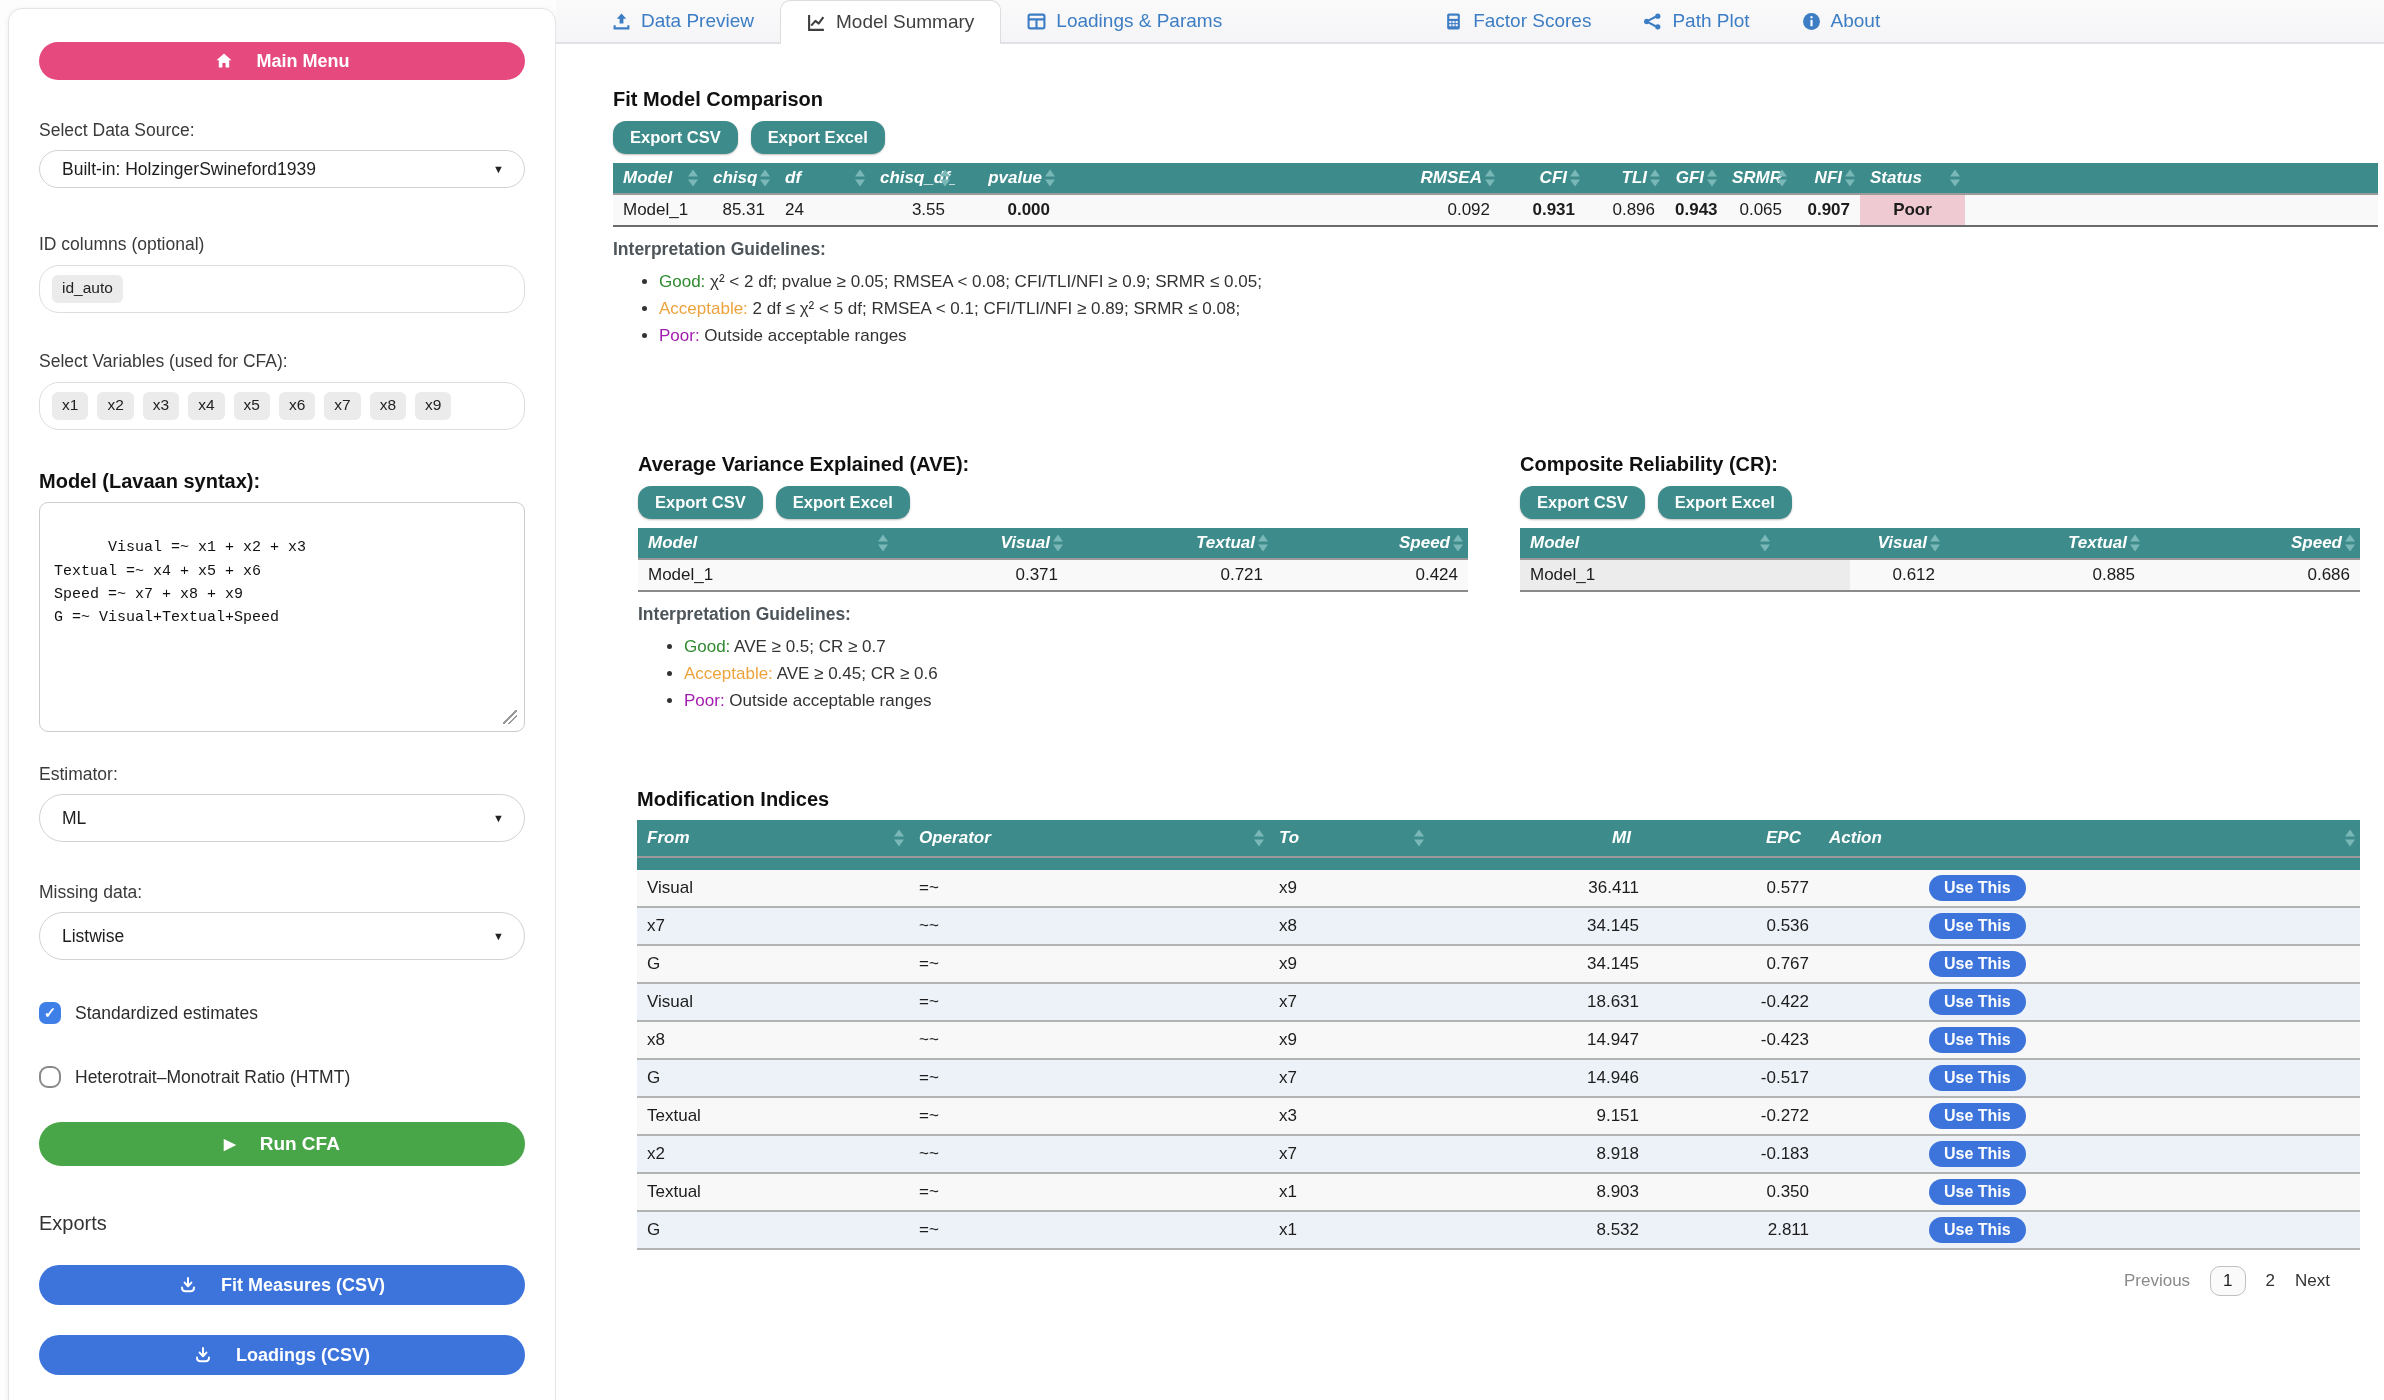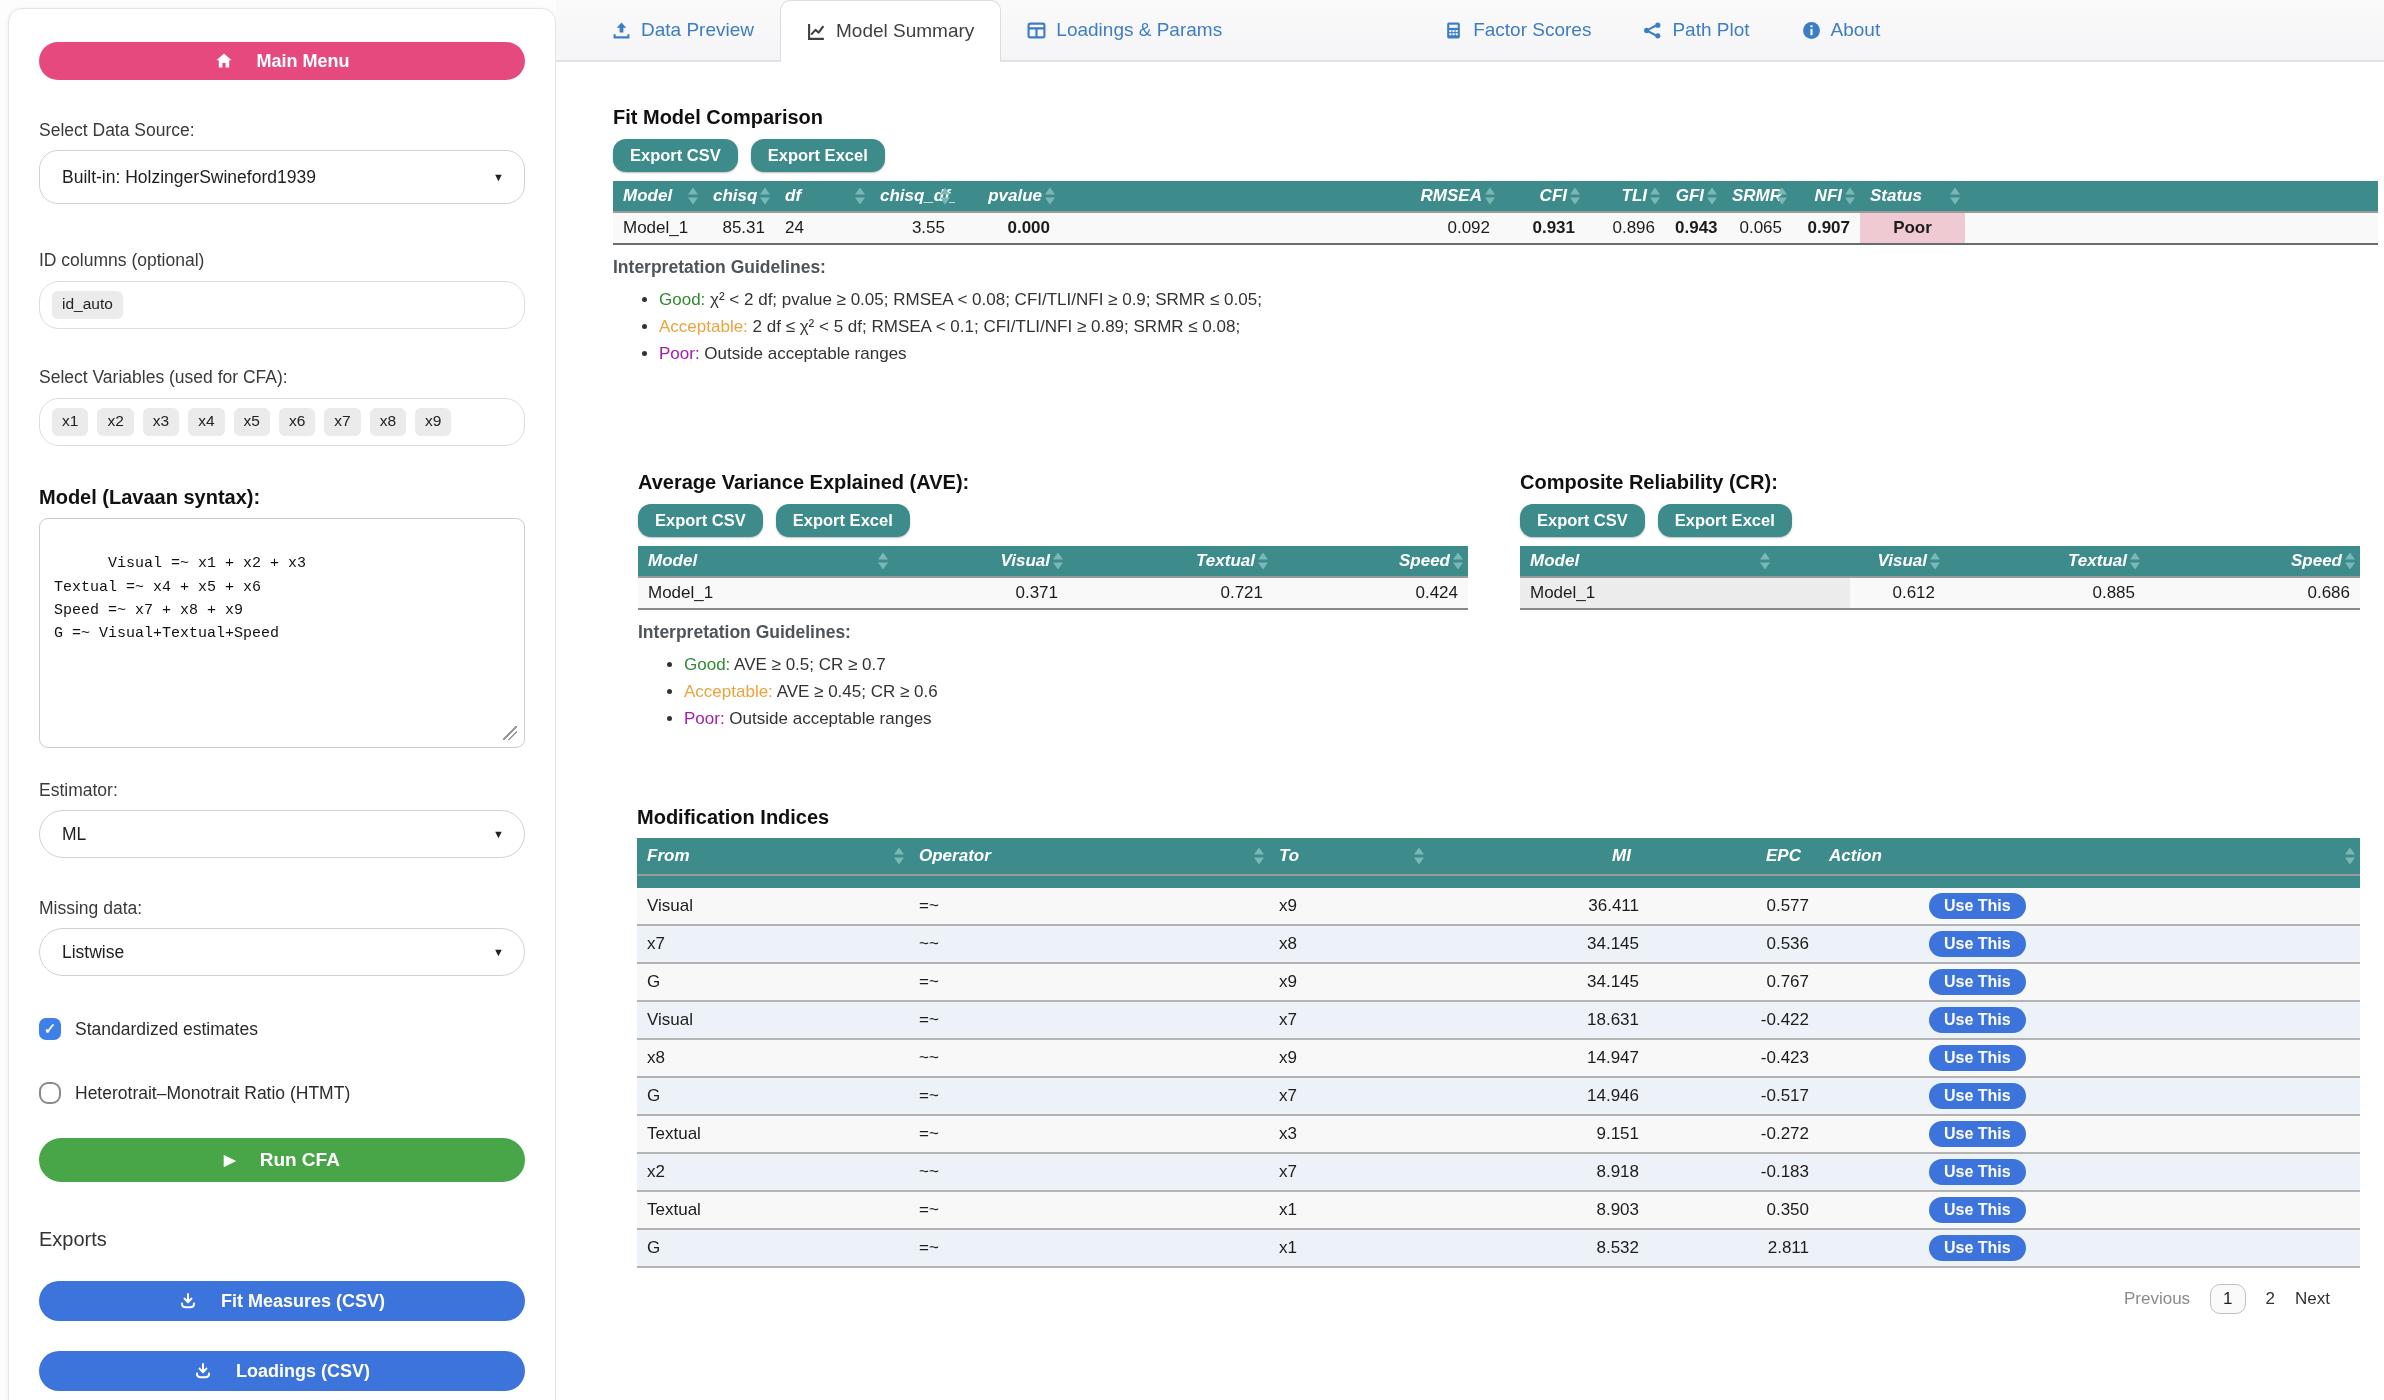--- a/index.html
+++ b/index.html
@@ -13,21 +13,21 @@
              padding:33px 30px 20px 30px; height:1500px; }
   .btn-pill { display:flex; align-items:center; justify-content:center; gap:24px;
               width:100%; border-radius:19px; color:#fff; font-weight:700; font-size:18px;
               border:none; cursor:pointer; }
   .menu-btn { background:#e5497e; height:38px; }
   .run-btn  { background:#48a648; height:44px; font-size:19px; border-radius:22px; }
   .exp-btn  { background:#3d74db; height:40px; border-radius:20px; margin-top:30px; }
   .exp-btn:first-of-type { margin-top:18px; }
   .side-label { margin-top:40px; font-size:17.5px; color:#3a3a3a; }
   .side-label.tight { margin-top:46px; }
-  .selectbox { position:relative; margin-top:9px; height:54px; border:1px solid #d2d2d6;
+  .selectbox { position:relative; margin-top:9px; height:38px; border:1px solid #d2d2d6;
                border-radius:19px; background:#fff; display:flex; align-items:center;
                padding:0 44px 0 22px; font-size:17.5px; color:#1e1e1e; cursor:pointer; }
   .selectbox.tall { height:48px; border-radius:24px; }
   .caret { position:absolute; right:20px; top:50%; transform:translateY(-50%);
            font-size:11px; color:#222; }
   .tagbox { margin-top:10px; min-height:48px; border:1px solid #ddd; border-radius:20px;
             background:#fff; padding:9px 12px; display:flex; flex-wrap:wrap; gap:9px; }
   .chip { background:#ebebeb; border-radius:6px; padding:4px 10px; font-size:15.5px; color:#222; }
   .model-title { margin-top:40px; font-size:20px; font-weight:700; color:#111; }
   .codearea { position:relative; margin-top:9px; height:230px; border:1px solid #ccc;
@@ -39,21 +39,21 @@
   .check-row { display:flex; align-items:center; gap:14px; margin-top:42px; font-size:17.5px; color:#2c2c2c; cursor:pointer; }
   .cb { width:22px; height:22px; border-radius:7px; flex:0 0 22px; display:flex;
         align-items:center; justify-content:center; }
   .cb.checked { background:#3e7fe8; color:#fff; font-size:15px; font-weight:700; }
   .cb.unchecked { border:2px solid #8a8a8a; background:#fff; border-radius:9px; }
   .exports-h { margin-top:46px; font-size:20px; color:#333; }
   .icon-svg { display:inline-block; vertical-align:middle; }
 
   
   .main { flex:1; background:#fff; }
-  .tabbar { display:flex; align-items:stretch; height:62px; border-bottom:2px solid #e2e2e6;
+  .tabbar { display:flex; align-items:stretch; height:44px; border-bottom:2px solid #e2e2e6;
             background:linear-gradient(#fafafb,#f5f5f7); padding-left:30px; }
   .tab { display:flex; align-items:center; gap:10px; padding:0 26px; font-size:19px;
          color:#3c7dc4; cursor:pointer; white-space:nowrap; }
   .tab.active { background:#fff; border:1px solid #ddd; border-bottom:1px solid #fff;
                 border-radius:10px 10px 0 0; color:#3f3f3f; margin-bottom:-2px; }
   .tab.gap-before { margin-left:170px; }
 
   .section-title { font-size:20px; font-weight:700; color:#101010; }
   .fit-section { margin:44px 6px 0 57px; }
   .btn-row { margin-top:10px; display:flex; gap:13px; }

